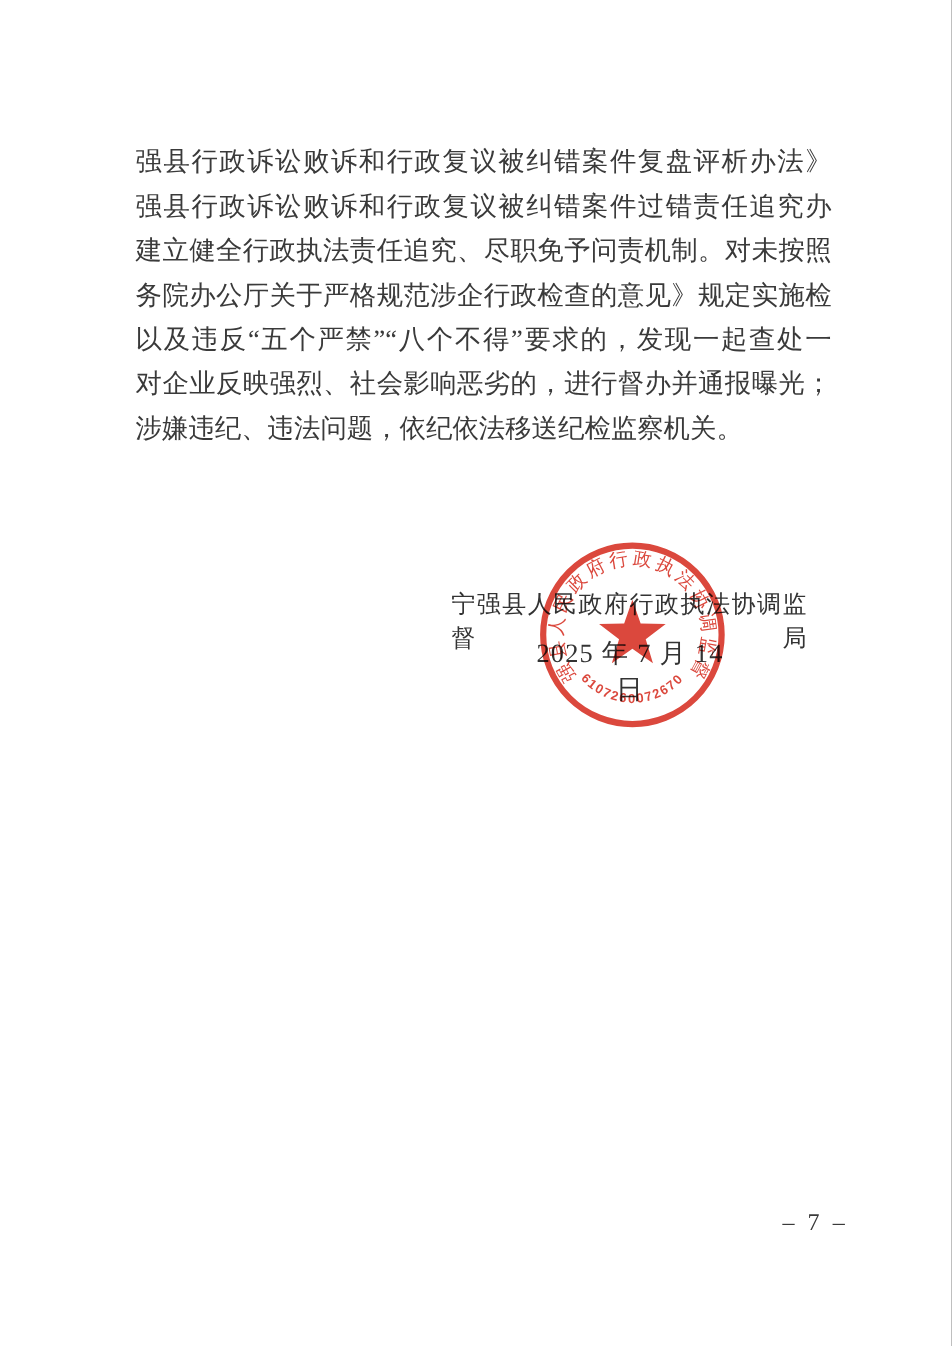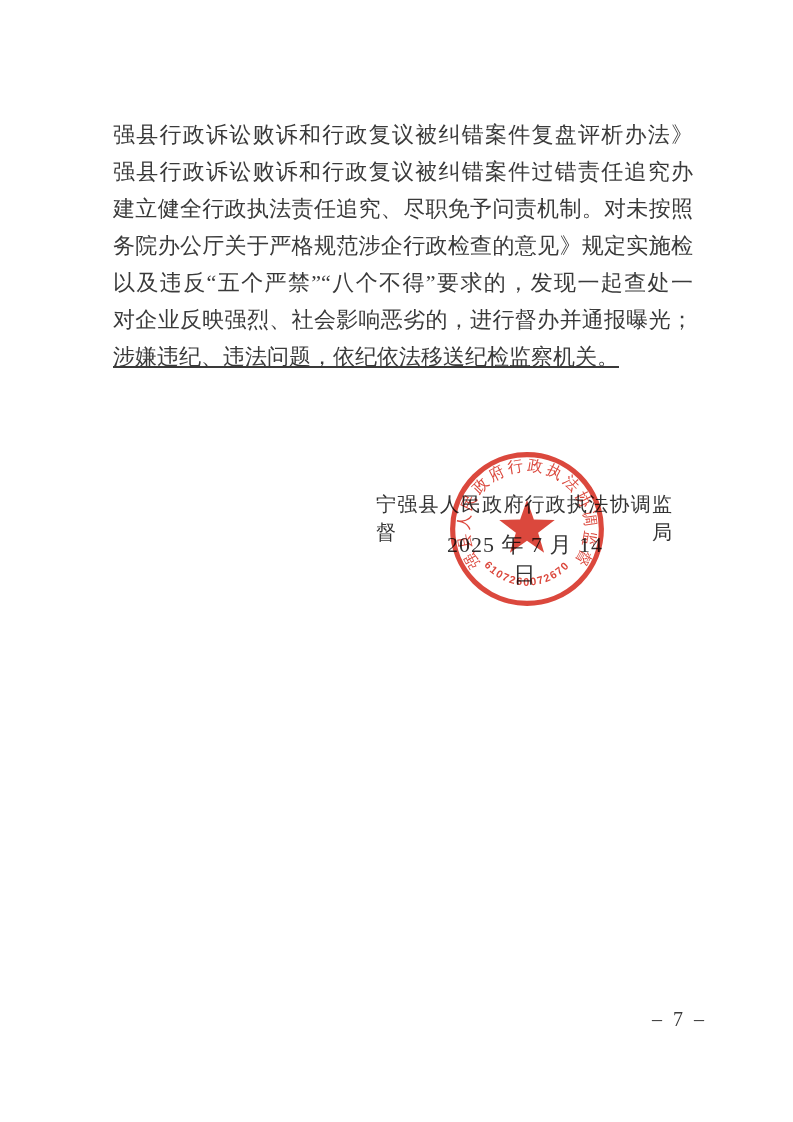--- a/index.html
+++ b/index.html
@@ -25,21 +25,20 @@
     font-family: "Liberation Serif", "DejaVu Serif", serif;
   }
   .body-line {
     text-align: justify;
     text-align-last: justify;
     height: 37px;
     overflow: hidden;
   }
   .body-line.last {
     text-align-last: left;
-    text-decoration: underline;
   }
   
   .sig-org {
     position: absolute;
     left: 376px;
     top: 490px;
     width: 296px;
     font-size: 20px;
     line-height: 28px;
     color: #333333;

